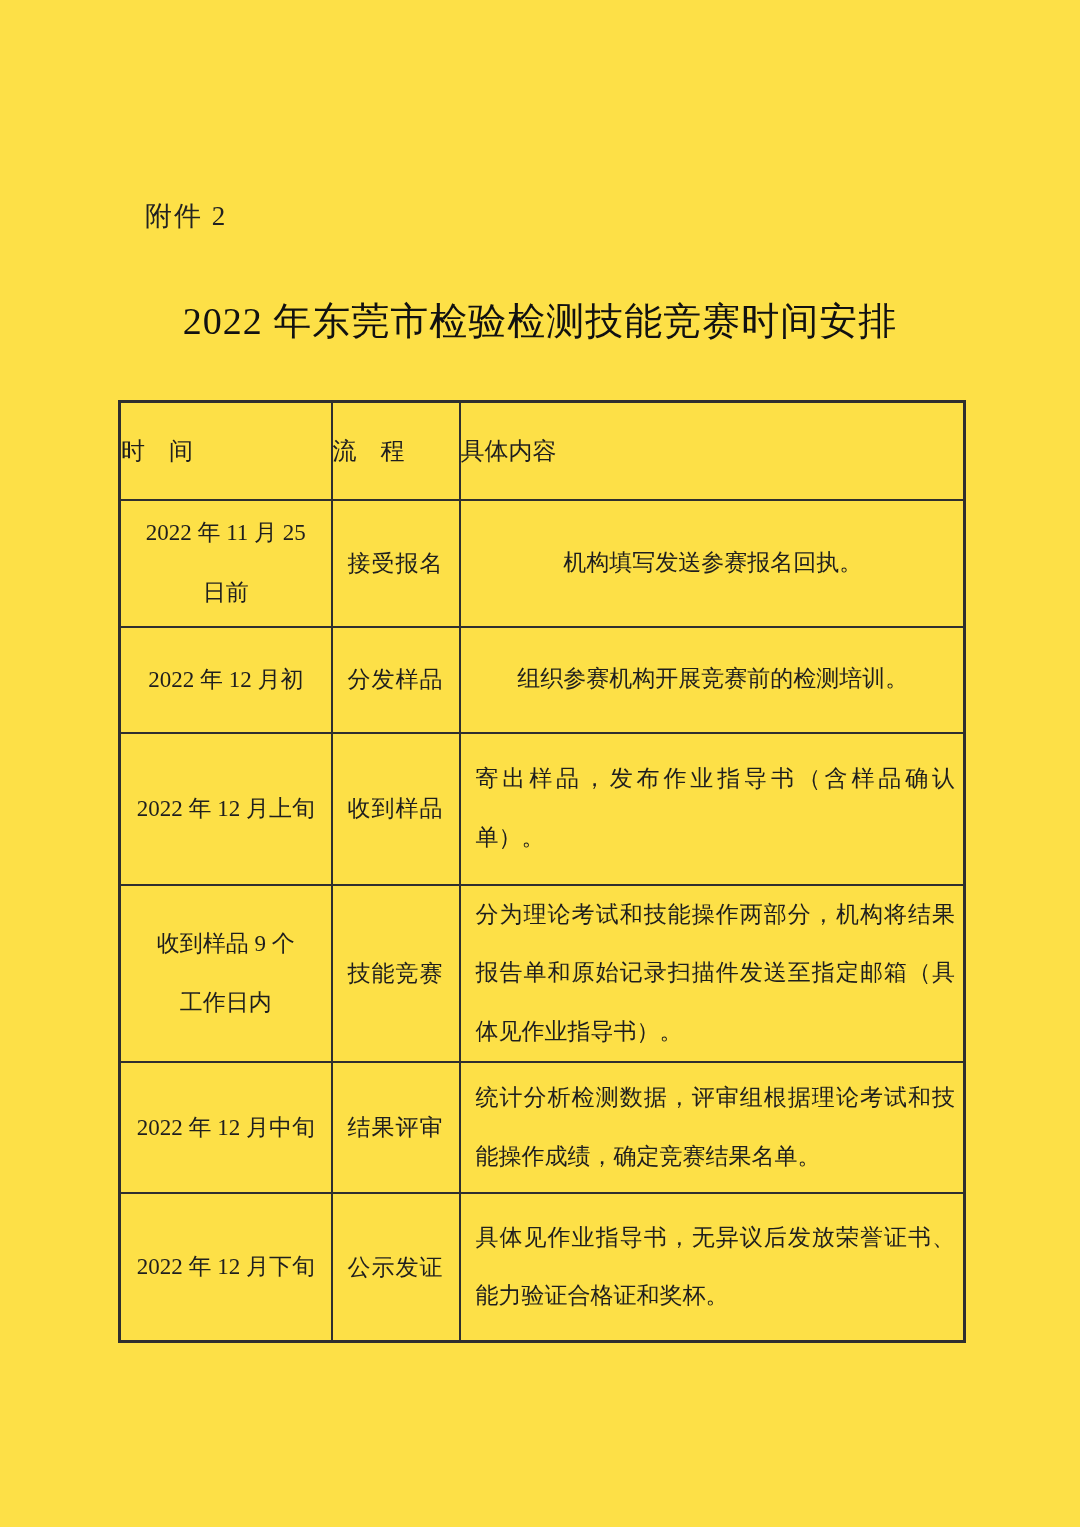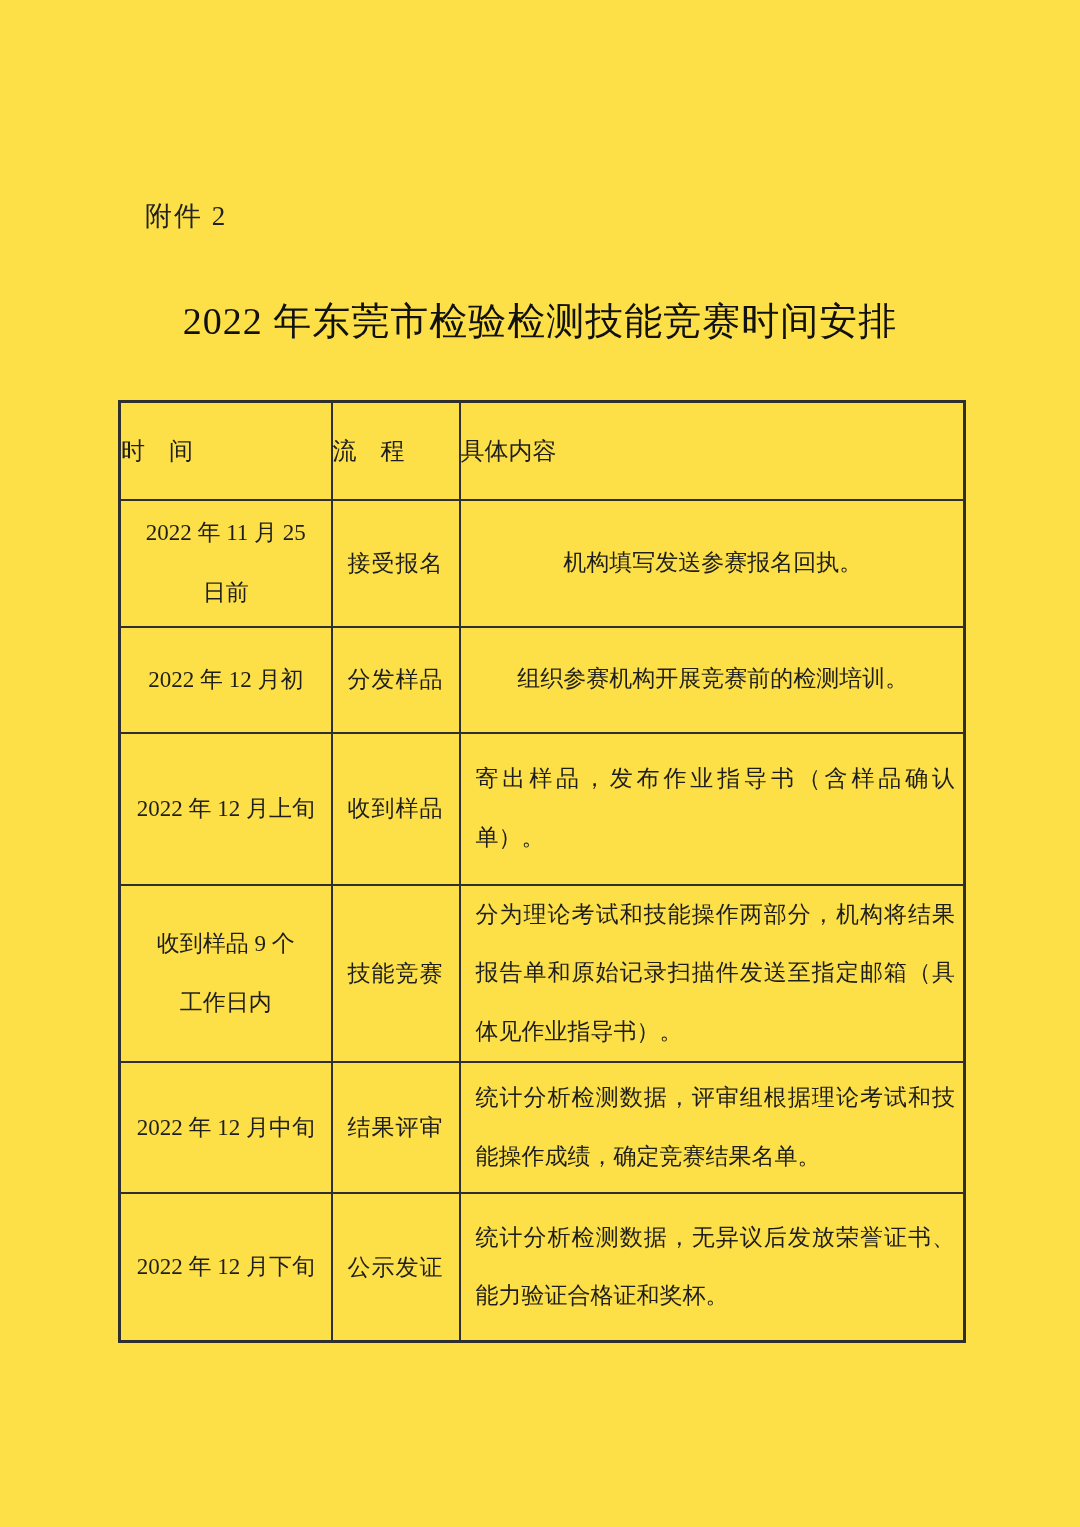--- a/index.html
+++ b/index.html
@@ -144,18 +144,18 @@
         <td class="content-cell content-just">分为理论考试和技能操作两部分，机构将结果报告单和原始记录扫描件发送至指定邮箱（具体见作业指导书）。</td>
       </tr>
       <tr class="row-4">
         <td class="time-cell">2022 年 12 月中旬</td>
         <td class="process-cell">结果评审</td>
         <td class="content-cell content-just">统计分析检测数据，评审组根据理论考试和技能操作成绩，确定竞赛结果名单。</td>
       </tr>
       <tr class="row-5">
         <td class="time-cell">2022 年 12 月下旬</td>
         <td class="process-cell">公示发证</td>
-        <td class="content-cell content-just">统计分析检测数据，无异议后发放荣誉证书、能力验证合格证和奖杯。</td>
+        <td class="content-cell content-just">具体见作业指导书，无异议后发放荣誉证书、能力验证合格证和奖杯。</td>
       </tr>
     </tbody>
   </table>
 
 </div>
 
 </body></html>

